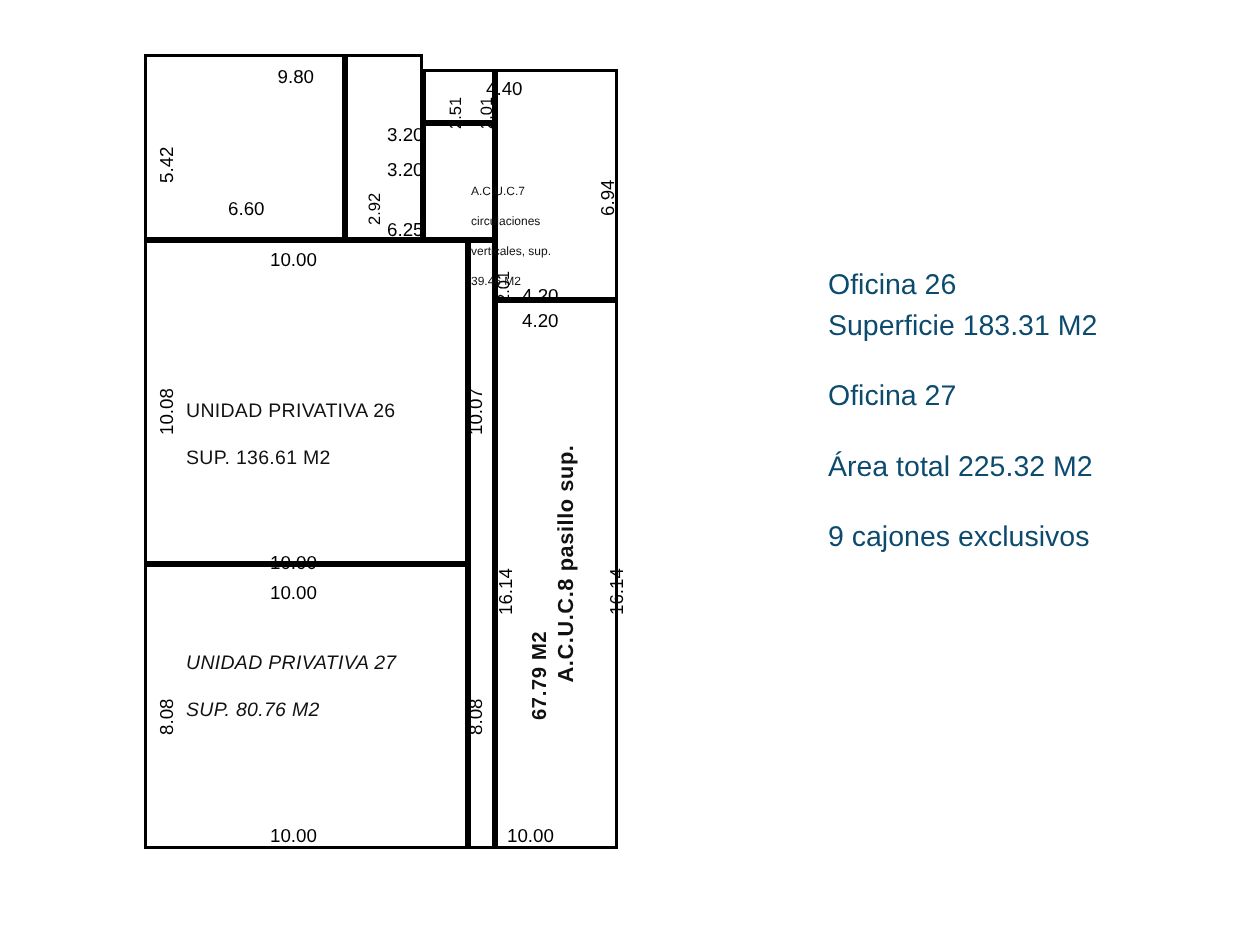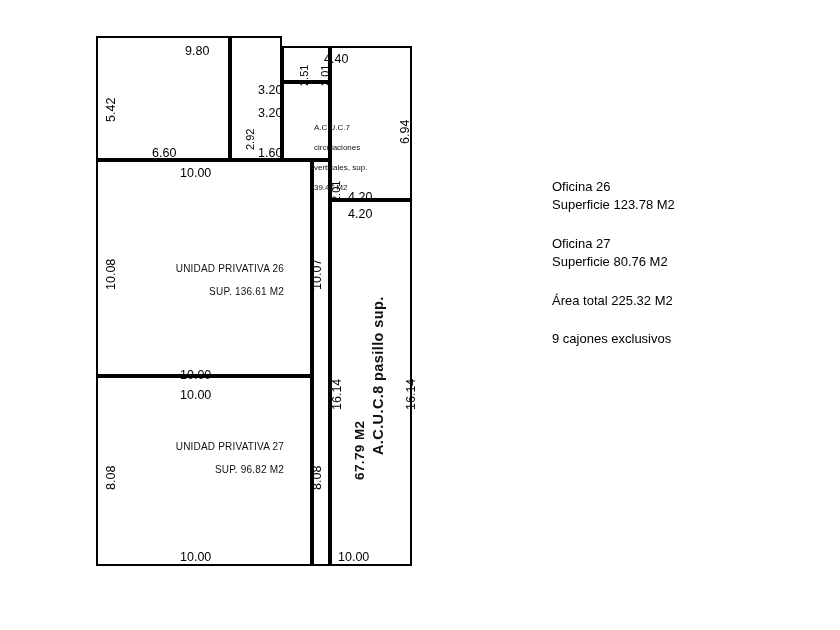--- a/index.html
+++ b/index.html
@@ -43,22 +43,22 @@
     position: absolute;
     line-height: 1.18;
     white-space: pre-line;
   }
   .t-azotea {
     font-size: 15px;
     letter-spacing: 0.1px;
   }
 
   .t-unidad {
-    font-size: 10px;
-    text-align: right;
+    font-size: 13px;
+    text-align: left;
     width: 160px;
     letter-spacing: 0.2px;
   }
   .t-acuc7 {
     font-size: 8px;
     line-height: 1.25;
     width: 78px;
     margin-left: 24px;
   }
 
@@ -85,23 +85,23 @@
     font-weight: bold;
     letter-spacing: 0.4px;
   }
 
   
   #info {
     position: absolute;
     left: 552px;
     top: 178px;
     width: 280px;
-    font-size: 13px;
+    font-size: 19px;
     line-height: 1.42;
-    color: #000000;
+    color: #0c4a6e;
   }
   #info .para { margin-bottom: 20px; }
   #info .para:last-child { margin-bottom: 0; }
   #info .line { white-space: nowrap; }
 </style>
 </head>
 <body>
 
 <div id="stage">
 
@@ -131,38 +131,38 @@
       <div>circulaciones</div>
       <div>verticales, sup.</div>
       <div>39.46  M2</div>
     </div>
 
     <div class="roomtext t-unidad" style="left:124px; top:251px;">
       <div>UNIDAD PRIVATIVA 26</div>
       <div>SUP.  136.61 M2</div>
     </div>
 
-    <div class="roomtext t-unidad" style="left:124px; top:429px;">
+    <div class="roomtext t-unidad" style="left:124px; top:419px;font-style:italic;">
       <div>UNIDAD PRIVATIVA 27</div>
-      <div>SUP.  96.82 M2</div>
+      <div>SUP.  80.76 M2</div>
     </div>
 
     <div class="vlabel" style="left:370px; top:455px;">A.C.U.C.8  pasillo  sup.</div>
     <div class="vlabel" style="left:352px; top:480px; font-size:13.5px;">67.79 M2</div>
 
     <div class="dim" style="left:185px; top:44px;">9.80</div>
     <div class="dim v" style="left:104px; top:122px;">5.42</div>
-    <div class="dim" style="left:152px; top:146px;">6.60</div>
+    <div class="dim" style="left:152px; top:132px;">6.60</div>
 
     <div class="dim v small" style="left:298px; top:86px;">2.51</div>
     <div class="dim v small" style="left:319px; top:86px;">2.01</div>
     <div class="dim v small" style="left:244px; top:150px;">2.92</div>
     <div class="dim" style="left:258px; top:83px;">3.20</div>
     <div class="dim" style="left:258px; top:106px;">3.20</div>
-    <div class="dim" style="left:258px; top:146px;">1.60</div>
+    <div class="dim" style="left:258px; top:146px;">6.25</div>
 
     <div class="dim" style="left:324px; top:52px;">4.40</div>
     <div class="dim v" style="left:398px; top:144px;">6.94</div>
     <div class="dim v small" style="left:330px; top:202px;">2.01</div>
     <div class="dim" style="left:348px; top:190px;">4.20</div>
     <div class="dim" style="left:348px; top:207px;">4.20</div>
 
     <div class="dim" style="left:180px; top:166px;">10.00</div>
     <div class="dim v" style="left:104px; top:290px;">10.08</div>
     <div class="dim v" style="left:310px; top:290px;">10.07</div>
@@ -175,26 +175,25 @@
 
     <div class="dim v" style="left:330px; top:410px;">16.14</div>
     <div class="dim v" style="left:404px; top:410px;">16.14</div>
     <div class="dim" style="left:338px; top:550px;">10.00</div>
   </div>
 
   <div id="info">
 
     <div class="para">
       <div class="line">Oficina 26</div>
-      <div class="line">Superficie 123.78 M2</div>
+      <div class="line">Superficie 183.31 M2</div>
     </div>
 
     <div class="para">
       <div class="line">Oficina 27</div>
-      <div class="line">Superficie 80.76 M2</div>
     </div>
 
     <div class="para">
       <div class="line">Área total 225.32 M2</div>
     </div>
 
     <div class="para">
       <div class="line">9 cajones exclusivos</div>
     </div>
 

